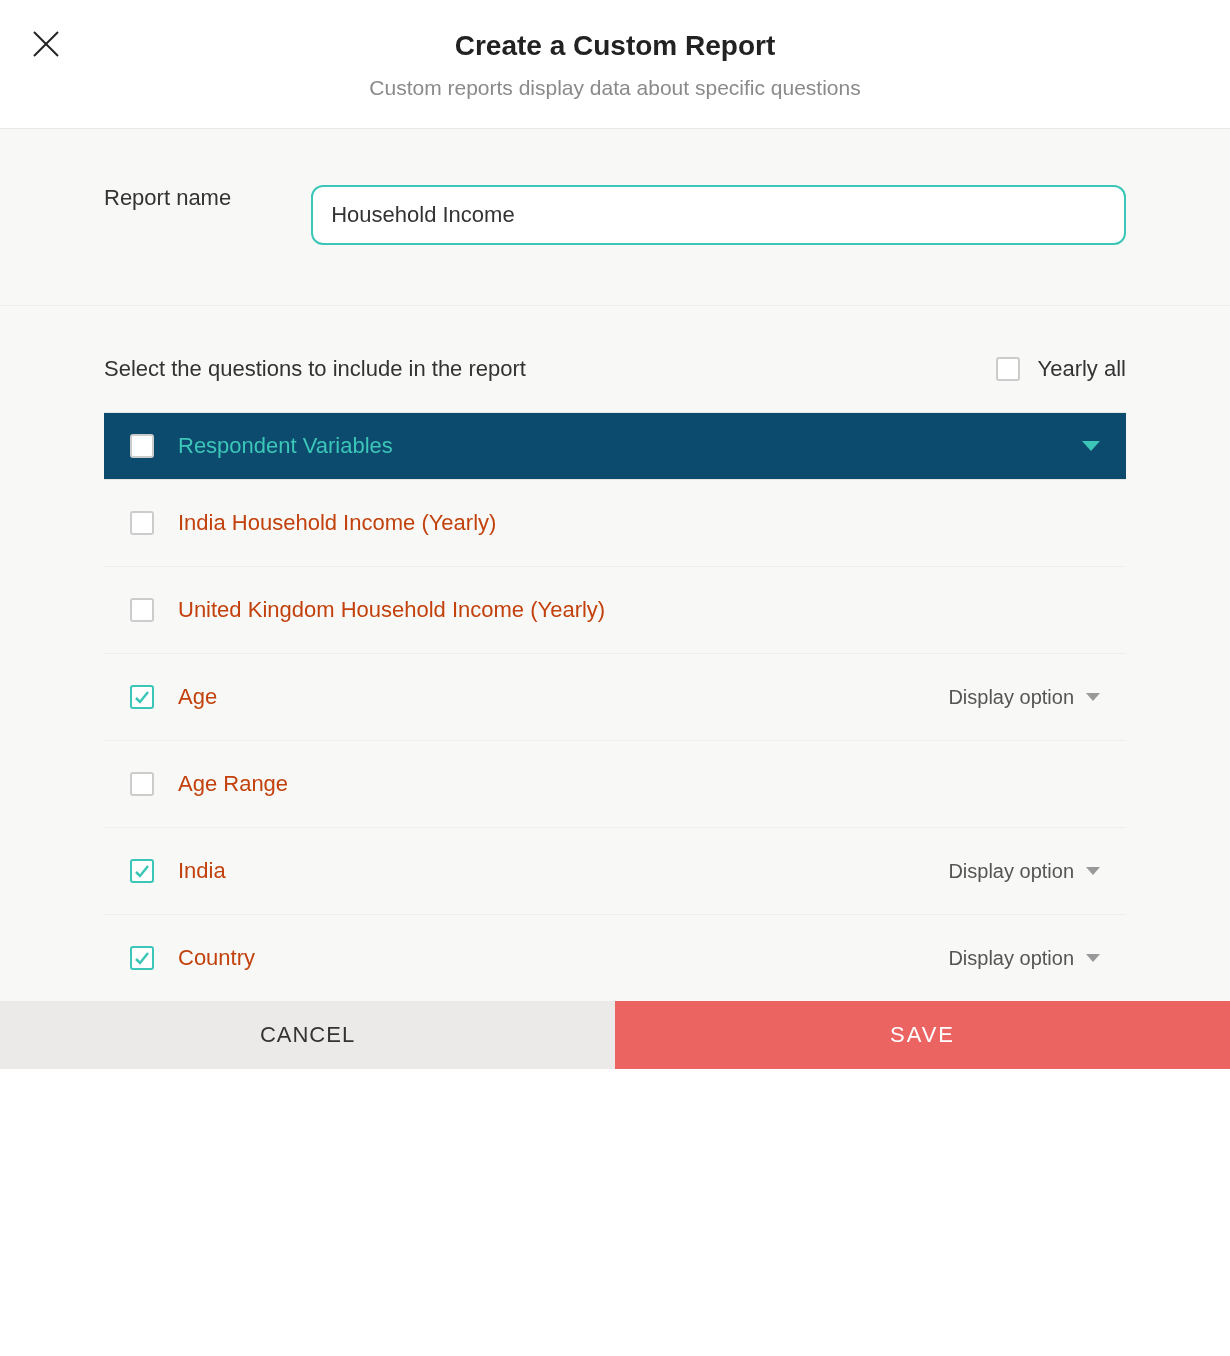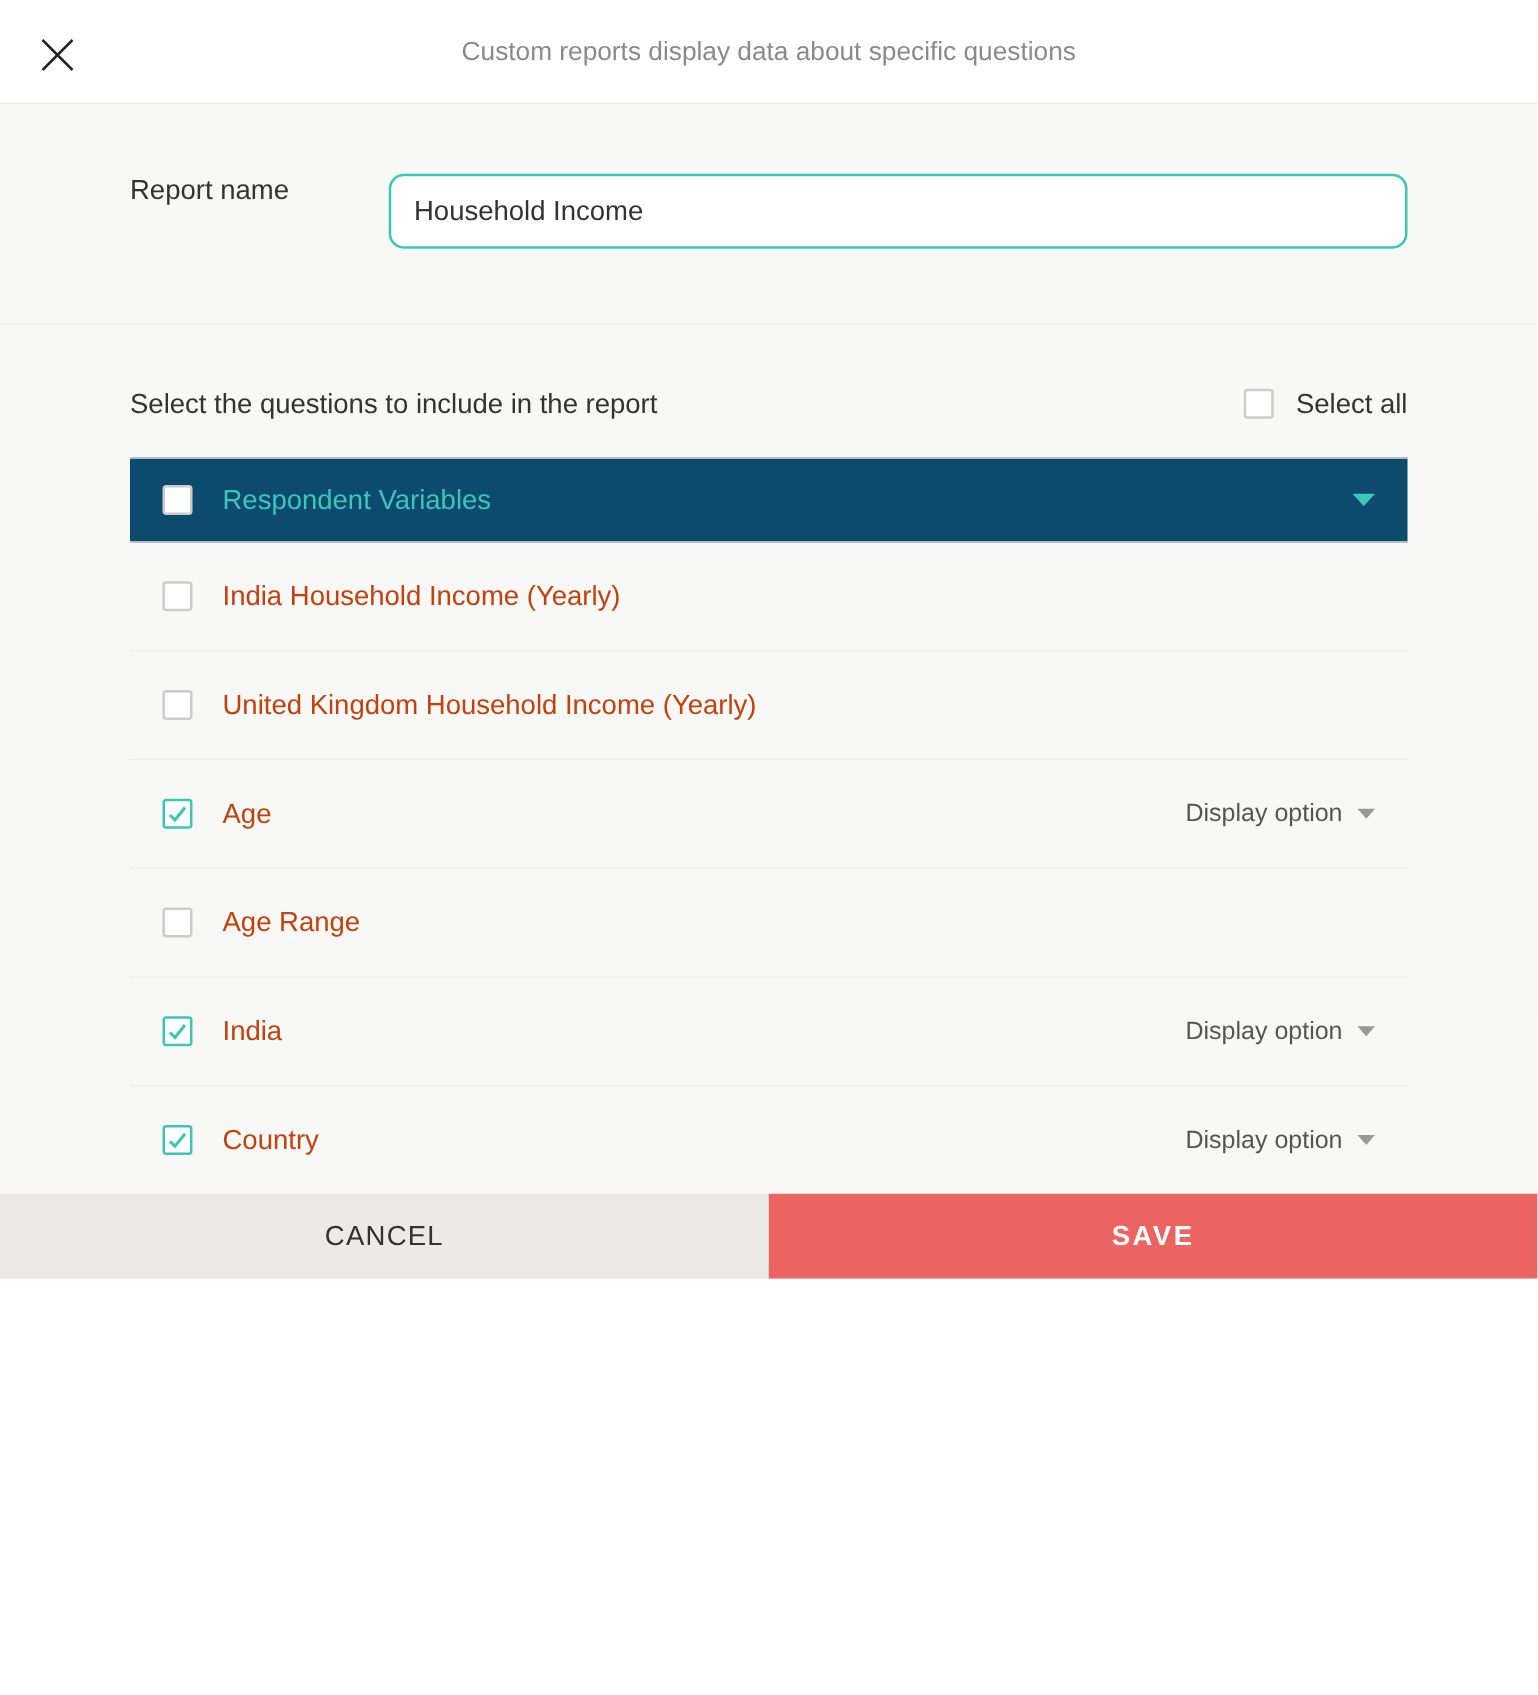--- a/index.html
+++ b/index.html
@@ -162,49 +162,49 @@
     }
     .btn-cancel {
       background: #eceae8;
       color: #333;
       letter-spacing: 1px;
     }
     .btn-save {
       background: #ec6461;
       color: #fff;
       letter-spacing: 2px;
-      font-weight: bold;
     }
   </style>
 </head>
 <body>
 
 <div class="header">
   <div class="close-btn">
     <svg width="32" height="32" viewBox="0 0 32 32">
       <line x1="4" y1="4" x2="28" y2="28" stroke="#222" stroke-width="2"></line>
       <line x1="28" y1="4" x2="4" y2="28" stroke="#222" stroke-width="2"></line>
     </svg>
   </div>
+  <div class="title">Create a Custom Report</div>
   <div class="subtitle">Custom reports display data about specific questions</div>
 </div>
 
 <div class="name-section">
   <div class="name-label">Report name</div>
   <input class="name-input" type="text" value="Household Income" style="">
 </div>
 
 <div class="body">
   <div class="select-header">
     <div class="select-prompt">Select the questions to include in the report</div>
     <div class="select-all-wrap">
       <span class="checkbox">
         
       </span>
-      <span class="select-all-label">Select all</span>
+      <span class="select-all-label">Yearly all</span>
     </div>
   </div>
 
   <div class="group-header">
     <span class="checkbox">
       
     </span>
     <span class="group-title">Respondent Variables</span>
     <span class="caret-down"></span>
   </div>

